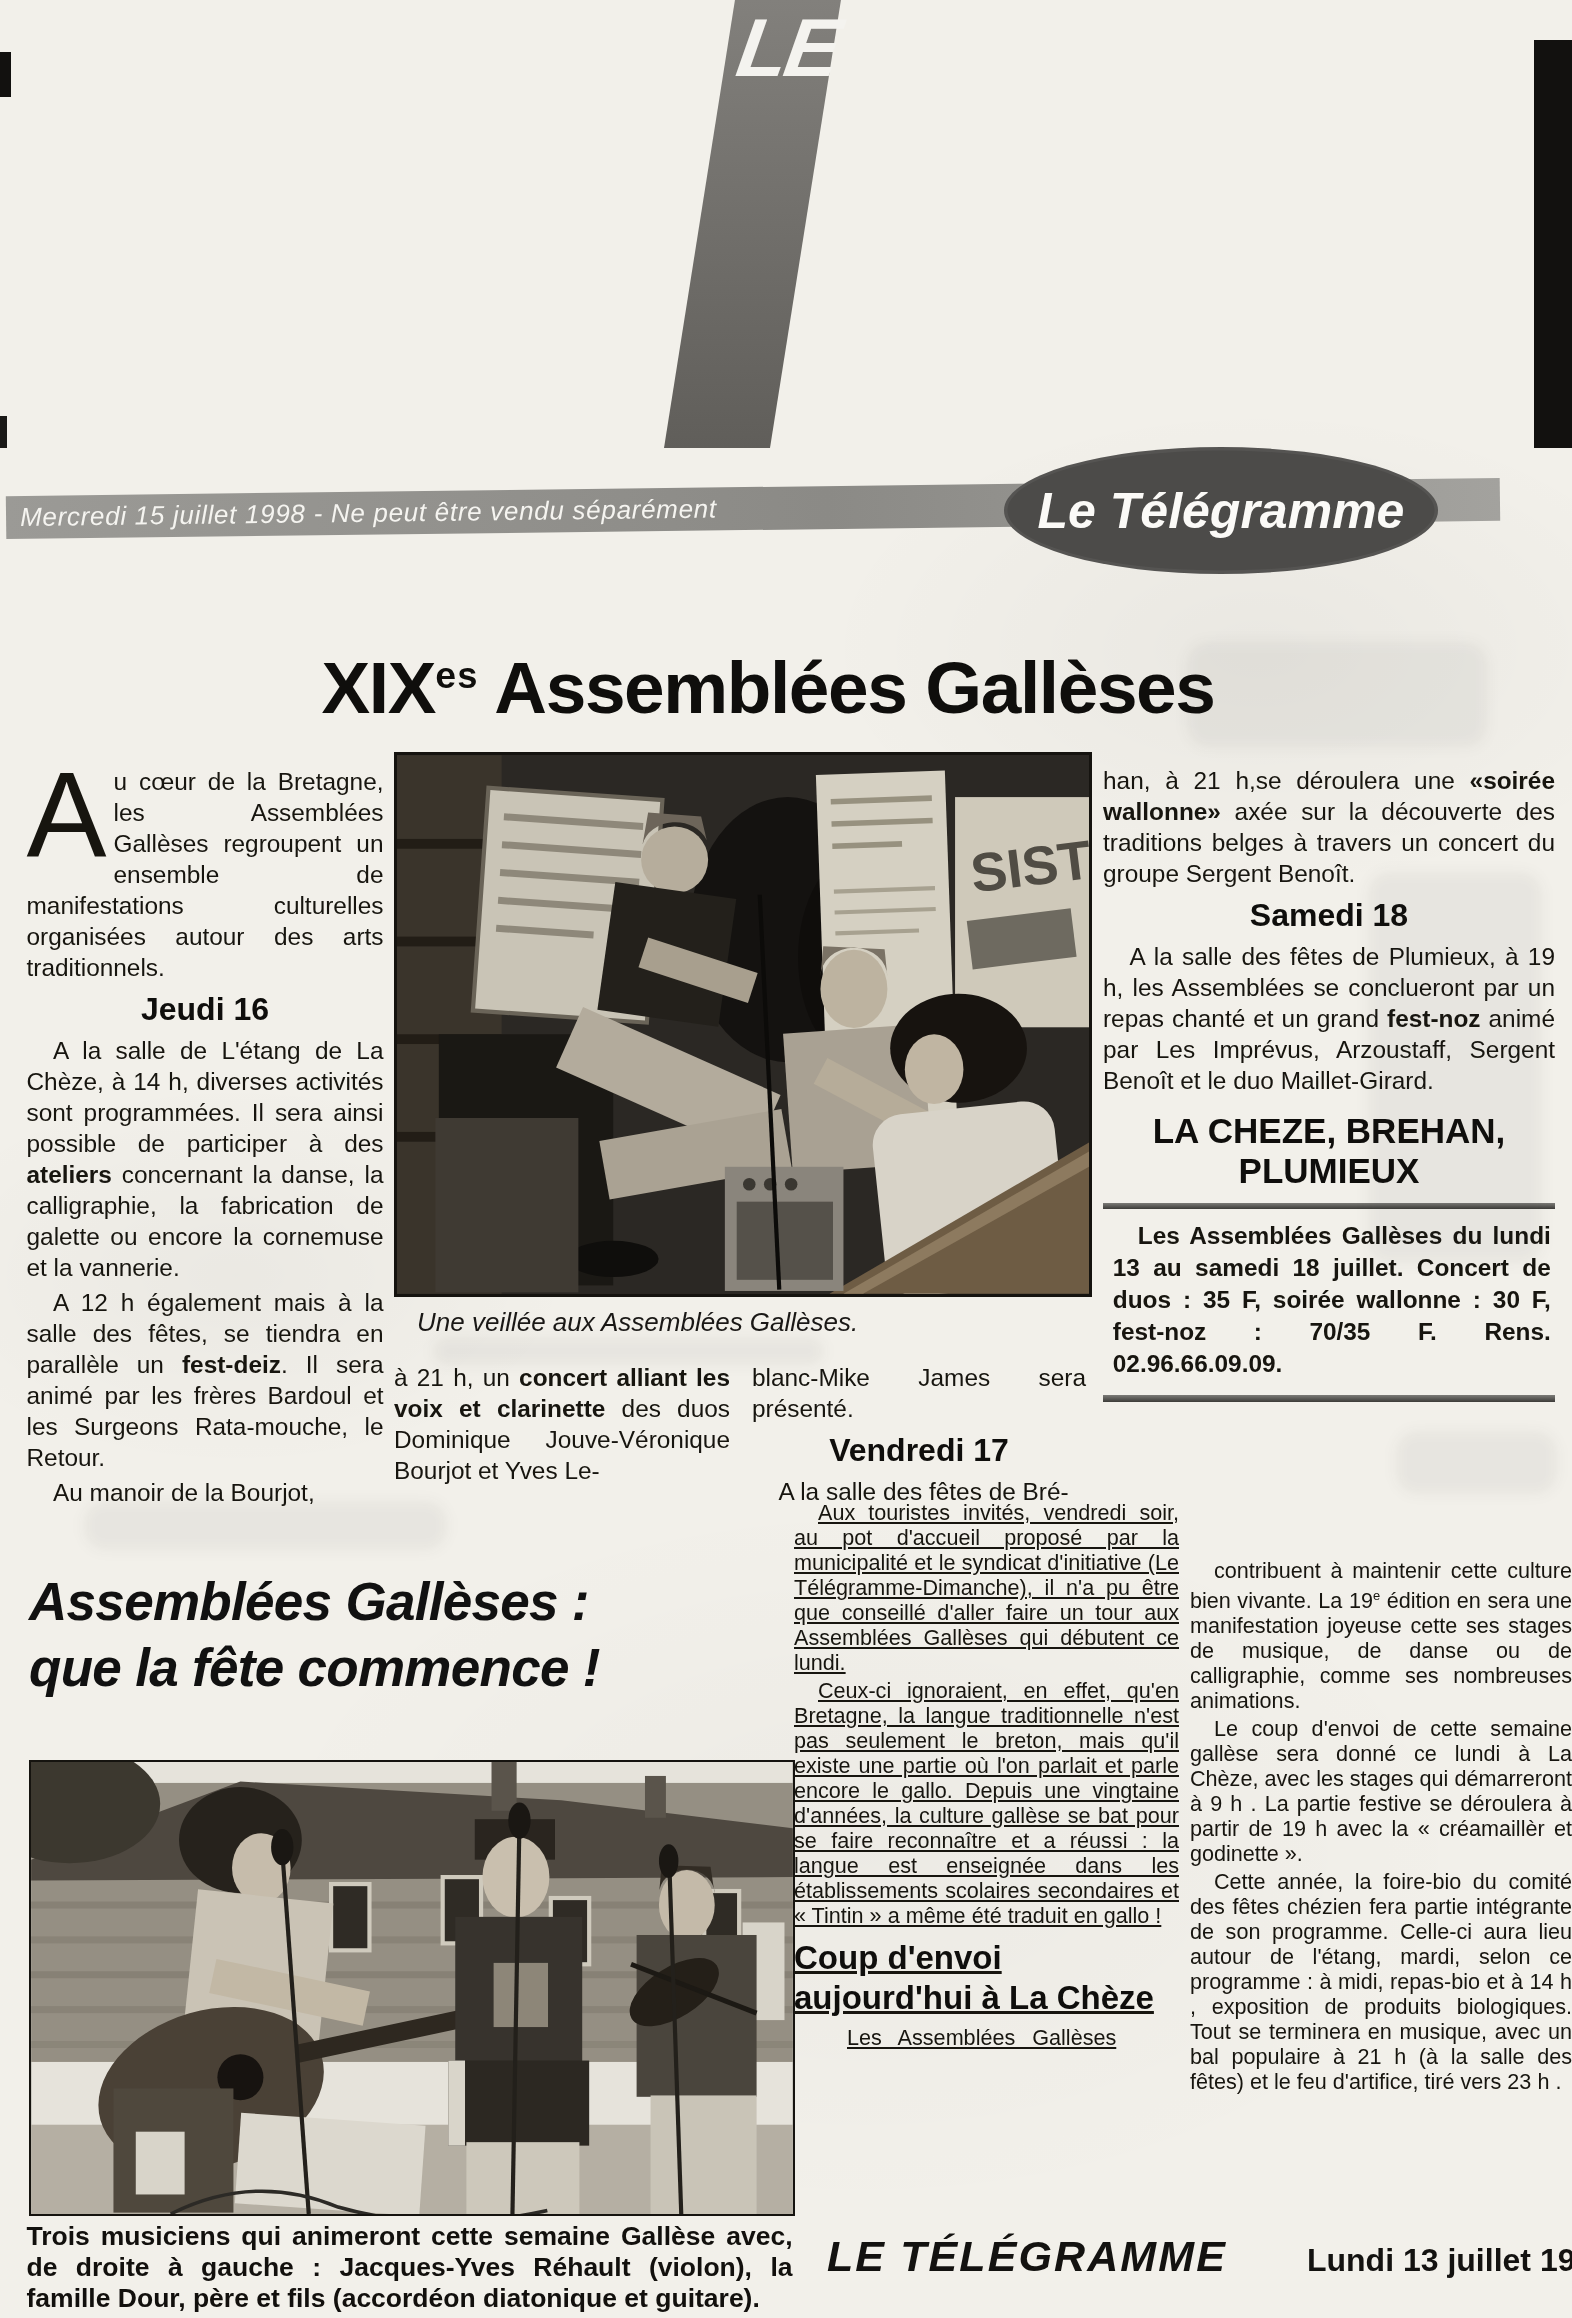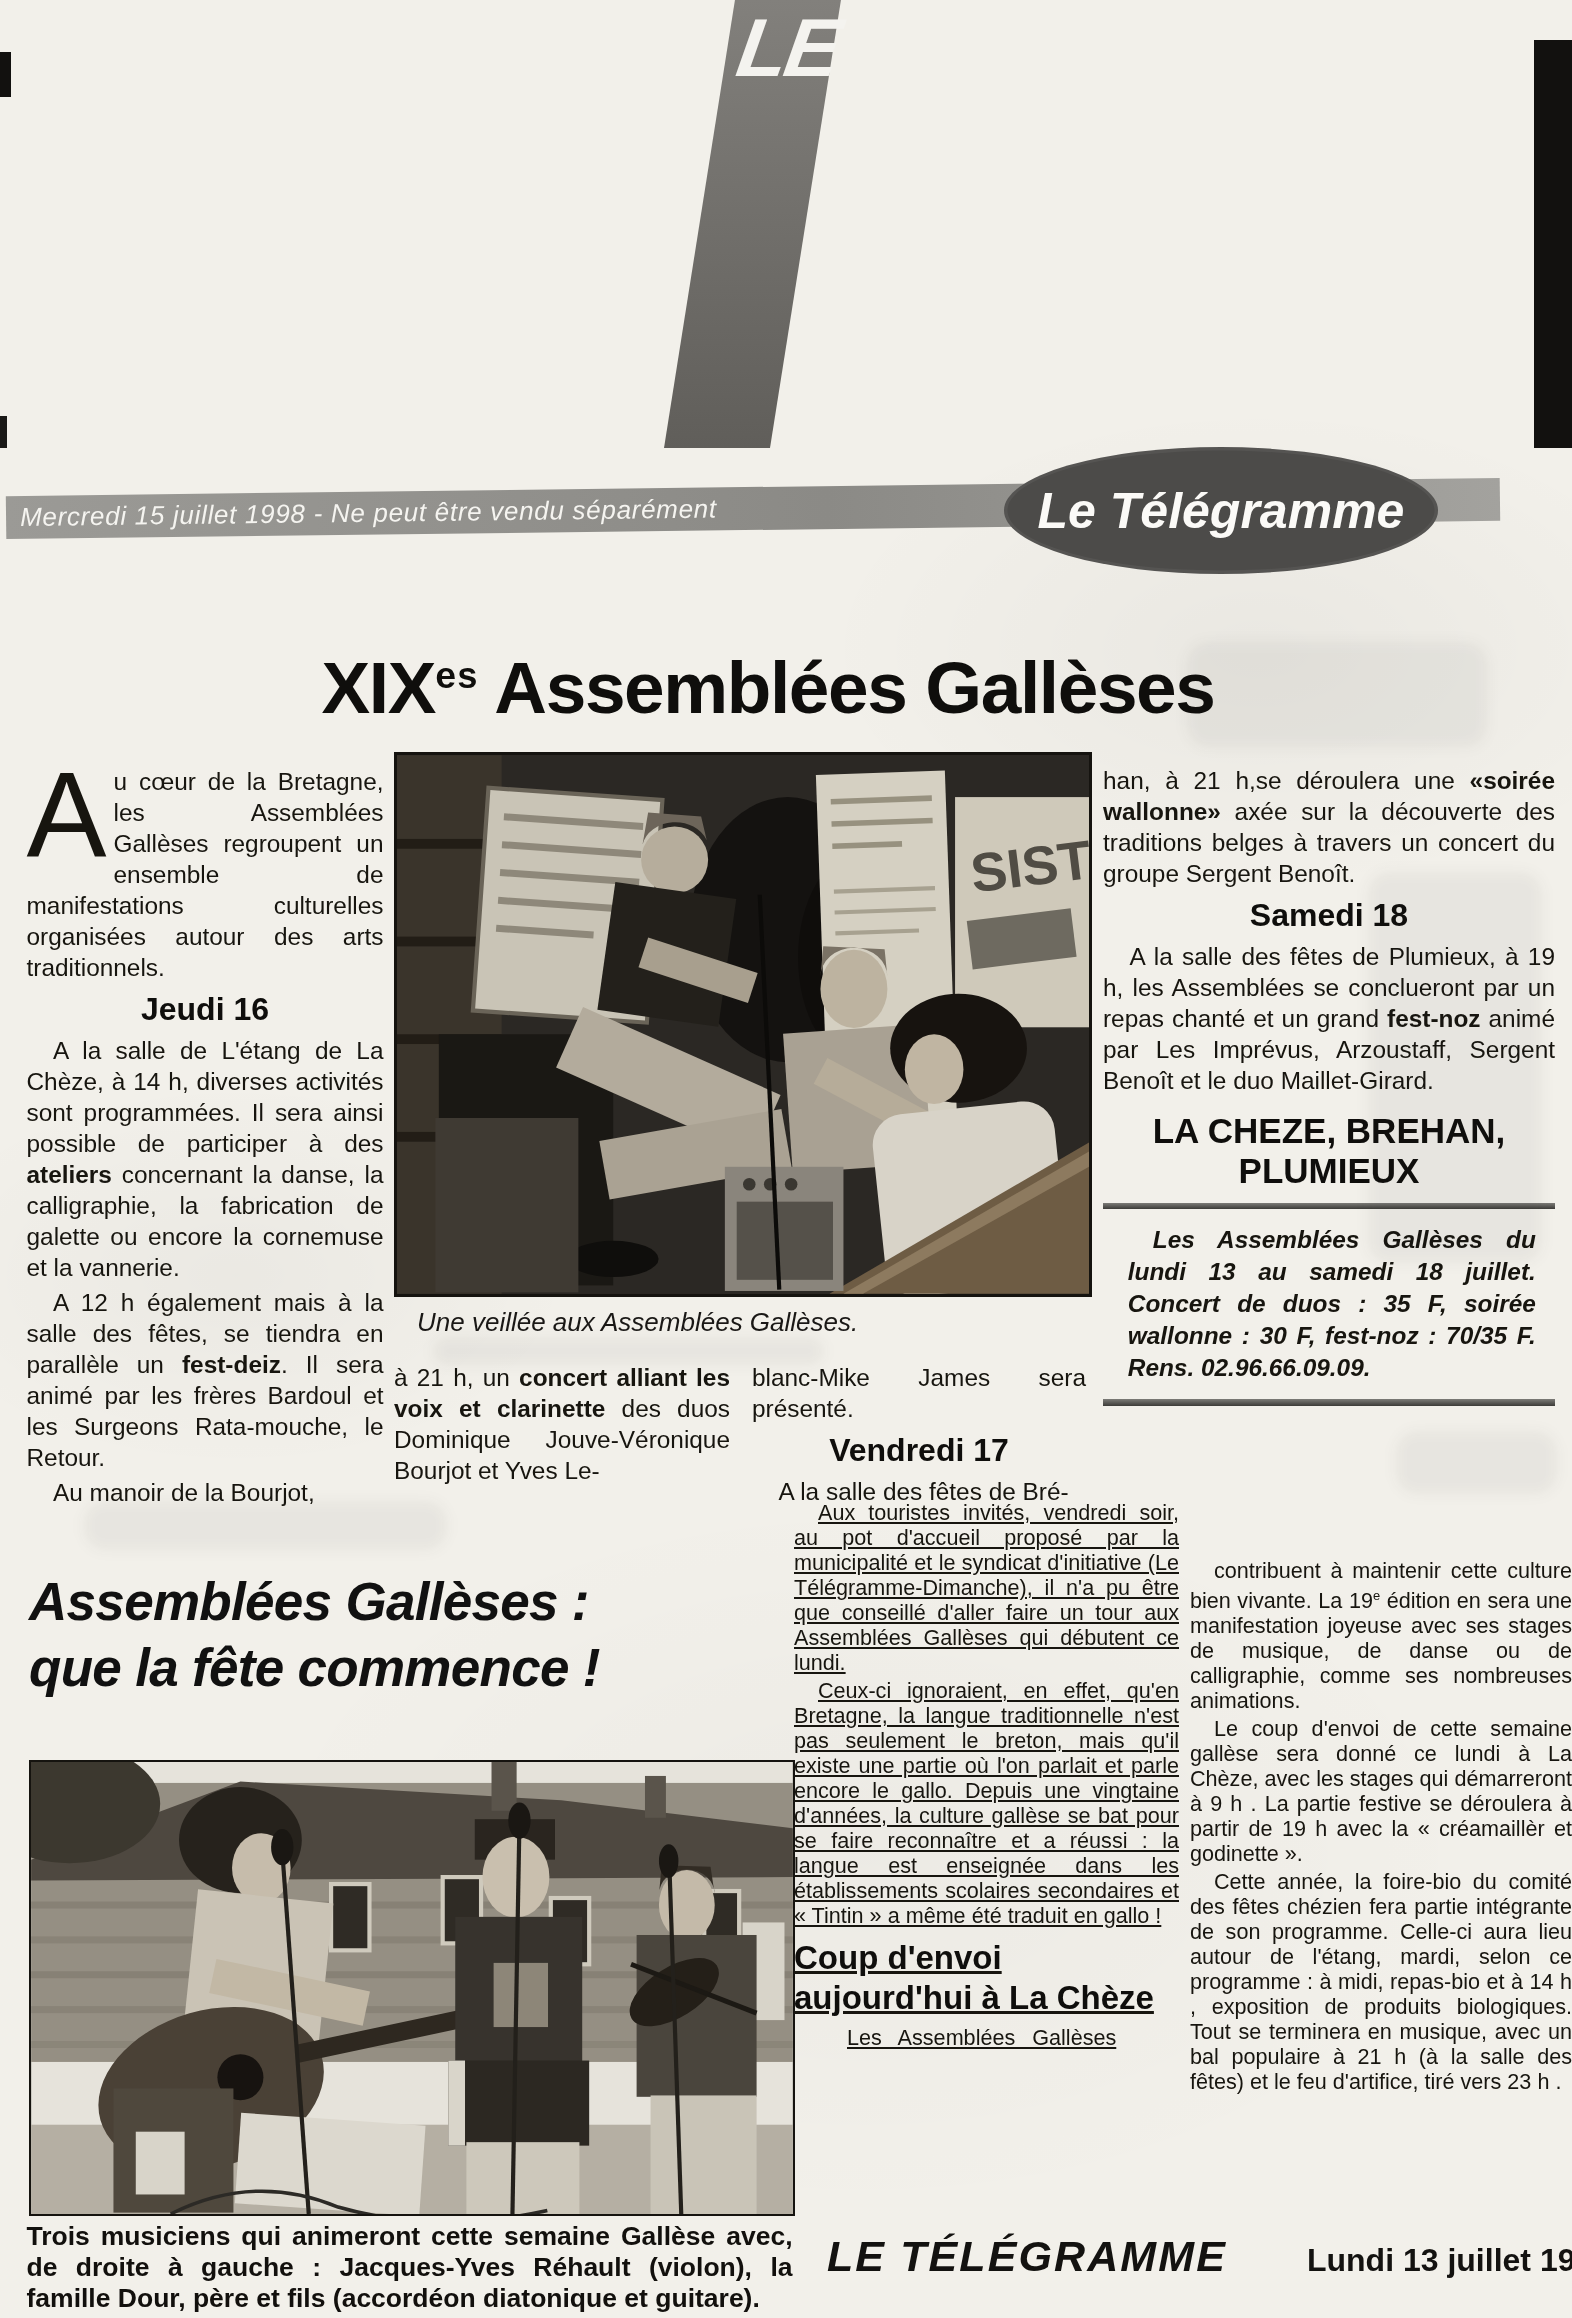--- a/index.html
+++ b/index.html
@@ -36,21 +36,21 @@
   .colhead{text-align:center;font-weight:700;font-size:32px;margin:11px 0 9.8px 0;color:#0f0e0c;}
   .dropcap{float:left;font-size:120px;line-height:89px;padding:4.2px 7px 0 0;font-weight:400;}
   .b{font-weight:700;}
   .sup{vertical-align:super;font-size:0.6em;}
   .photoframe{border:3.5px solid #15130f;background:#2b2926;}
   .caption-ital{font-style:italic;font-size:26px;color:#1a1816;}
   
   .ib-head{text-align:center;font-weight:700;font-size:35px;line-height:1.15;margin-top:15.4px;color:#0f0e0c;}
   .ib-rule{height:6.3px;background:linear-gradient(#7d7c78,#3c3b38);margin:11px 0;}
   .ib-body{font-weight:700;font-size:24.4px;line-height:32px;text-align:justify;padding:0 4.2px 0 9.8px;}
-  .ib-body p{margin:15px;text-indent:25px;font-style:italic;}
+  .ib-body p{margin:0;text-indent:25px;}
   
   .headB{font-weight:700;font-style:italic;font-size:53px;line-height:66px;letter-spacing:-0.7px;color:#111;}
   .bodytext2{font-size:21.6px;line-height:25px;text-align:justify;color:#17150f;}
   .bodytext2 p{margin:0 0 2.8px 0;text-indent:24px;}
   .headB2{font-weight:700;font-size:33px;line-height:40px;margin:9.8px 0 7px 0;text-indent:0;color:#0f0e0c;}
   .lastline{word-spacing:11px;padding-left:29px;}
   .captionB{font-weight:700;font-size:26.5px;line-height:31px;text-align:justify;color:#12100d;}
   .footer-brand{font-weight:900;font-style:italic;font-size:43px;letter-spacing:2.1px;color:#131210;white-space:nowrap;}
   .footer-date{font-weight:700;font-size:32px;color:#131210;white-space:nowrap;}
   
@@ -234,21 +234,21 @@
   <div class="abs bodytext2" style="left:794px;top:1500px;width:385px;text-decoration:underline;">
     <p><span>Aux touristes invités, vendredi soir, au pot d'accueil proposé par la municipalité et le syndicat d'initiative (Le Télégramme-Dimanche), il n'a pu être que conseillé d'aller faire un tour aux Assemblées Gallèses qui débutent ce lundi.</span></p>
     <p><span>Ceux-ci ignoraient, en effet, qu'en Bretagne, la langue traditionnelle n'est pas seulement le breton, mais qu'il existe une partie où l'on parlait et parle encore le gallo. Depuis une vingtaine d'années, la culture gallèse se bat pour se faire reconnaître et a réussi : la langue est enseignée dans les établissements scolaires secondaires et « Tintin » a même été traduit en gallo !</span></p>
     <div class="headB2">
       <div>Coup d'envoi</div>
       <div>aujourd'hui à La Chèze</div>
     </div>
     <p class="noindent lastline"><span>Les Assemblées Gallèses</span></p>
   </div>
   <div class="abs bodytext2" style="left:1190px;top:1558px;width:382px;">
-    <p><span>contribuent à maintenir cette culture bien vivante. La 19</span><span class="sup">e</span><span> édition en sera une manifestation joyeuse avec ses stages de musique, de danse ou de calligraphie, comme ses nombreuses animations.</span></p>
+    <p><span>contribuent à maintenir cette culture bien vivante. La 19</span><span class="sup">e</span><span> édition en sera une manifestation joyeuse cette ses stages de musique, de danse ou de calligraphie, comme ses nombreuses animations.</span></p>
     <p><span>Le coup d'envoi de cette semaine gallèse sera donné ce lundi à La Chèze, avec les stages qui démarreront à 9 h . La partie festive se déroulera à partir de 19 h avec la « créamaillèr et godinette ».</span></p>
     <p><span>Cette année, la foire-bio du comité des fêtes chézien fera partie intégrante de son programme. Celle-ci aura lieu autour de l'étang, mardi, selon ce programme : à midi, repas-bio et à 14 h , exposition de produits biologiques. Tout se terminera en musique, avec un bal populaire à 21 h (à la salle des fêtes) et le feu d'artifice, tiré vers 23 h .</span></p>
   </div>
 
   <div class="abs" style="left:827px;top:2232px;width:740px;display:flex;align-items:baseline;gap:80px;">
     <span class="footer-brand">LE TÉLÉGRAMME</span>
     <span class="footer-date">Lundi 13 juillet 1998</span>
   </div>
 
   <div class="smudge" style="left:1187px;top:642px;width:300px;height:105px;"></div>

